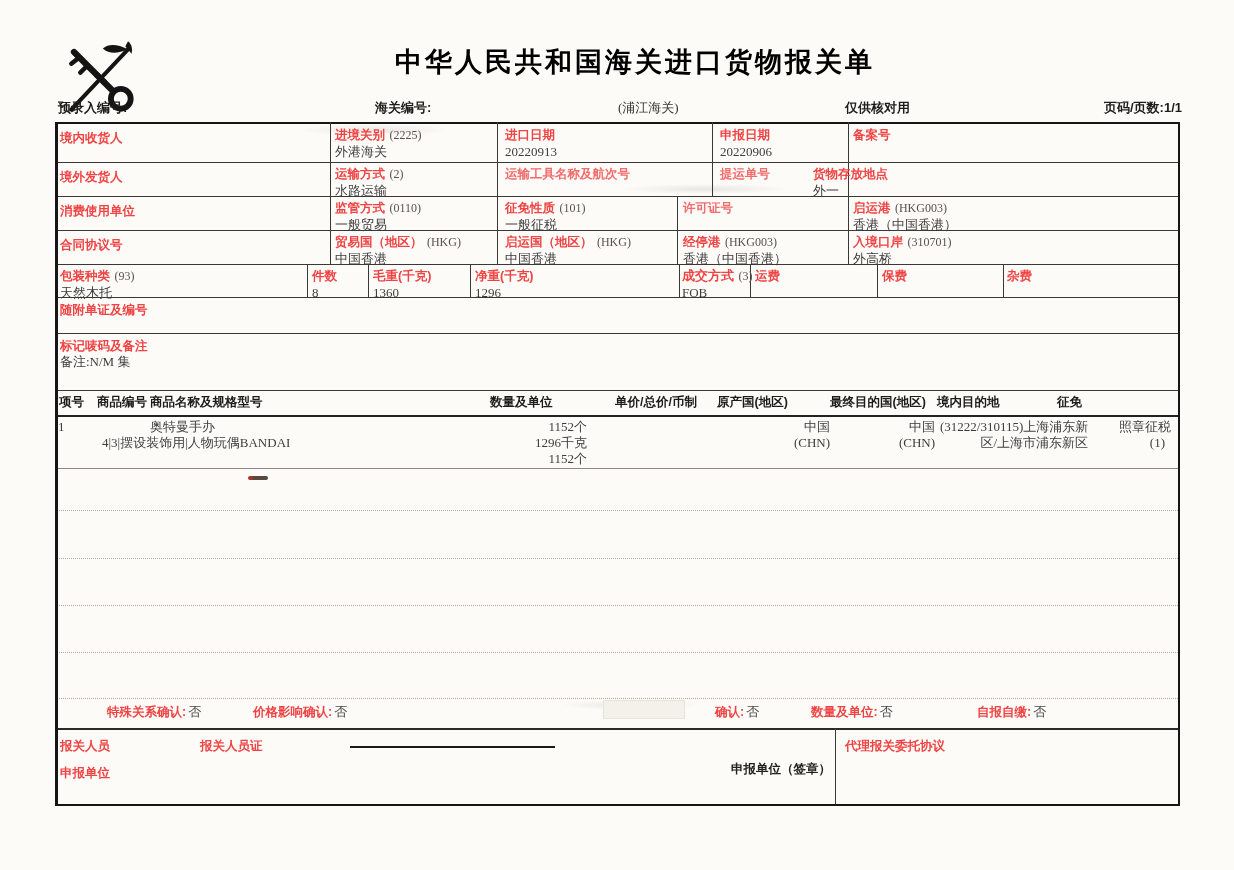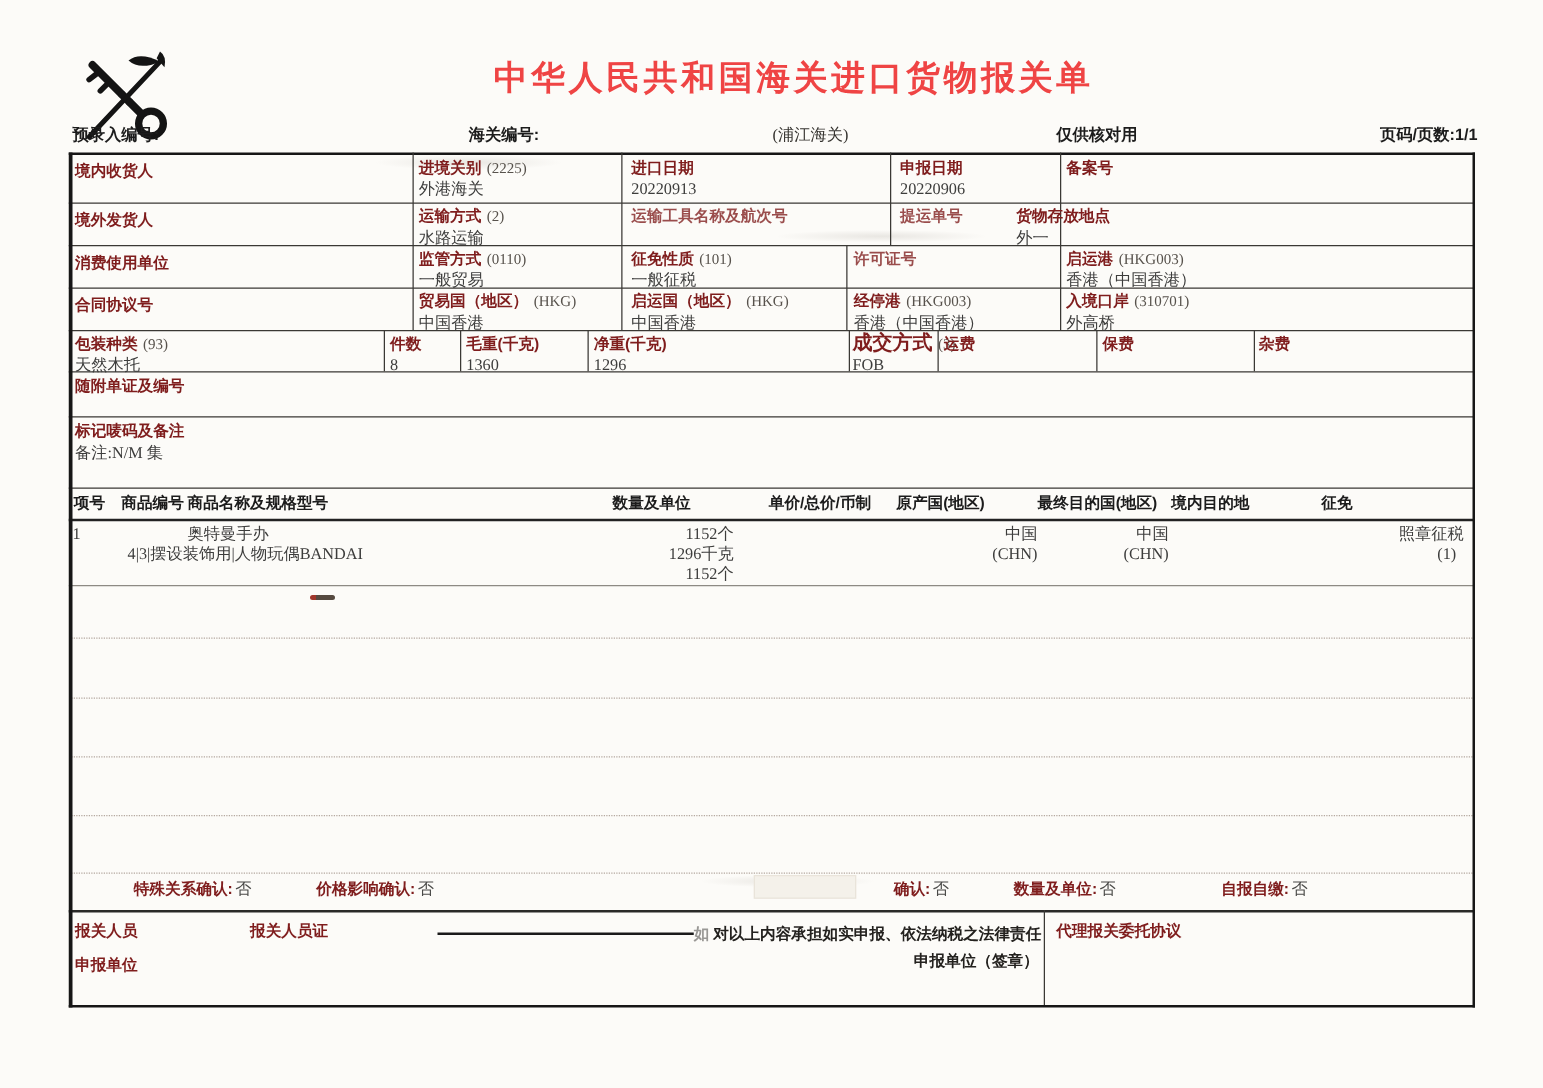--- a/index.html
+++ b/index.html
@@ -3,30 +3,30 @@
 <meta charset="utf-8">
 <style>
   html,body{margin:0;padding:0;background:#ffffff;}
   .sheet{
     position:relative;width:1234px;height:870px;background:#fcfbf8;
     font-family:"Liberation Sans","DejaVu Sans",sans-serif;color:#1c1c1c;overflow:hidden;
   }
   .abs{position:absolute;}
   .title{
     position:absolute;left:0;top:44px;width:1234px;box-sizing:border-box;padding-left:36px;
-    text-align:center;font-size:27px;font-weight:bold;letter-spacing:3px;color:#ef4444;
+    text-align:center;font-size:27px;font-weight:bold;letter-spacing:3px;color:#000000;
   }
   .meta{position:absolute;top:99px;font-size:13px;font-weight:bold;white-space:nowrap;}
   .meta.plain{font-weight:normal;font-family:"Liberation Serif","DejaVu Serif",serif;color:#35332f;}
   .tbl{position:absolute;left:55px;top:122px;width:1125px;height:684px;}
   .hl{position:absolute;left:0;width:1125px;height:1px;background:#3a3834;}
   .vln{position:absolute;width:1px;background:#3a3834;}
   .dotl{position:absolute;left:2px;width:1121px;height:0;border-top:1px dotted #b3a89e;}
   .fld{position:absolute;white-space:nowrap;line-height:17px;}
-  .lb{font-weight:bold;font-size:12.5px;color:#7f1d1d;}
+  .lb{font-weight:bold;font-size:12.5px;color:#ef4444;}
   .cd{font-family:"Liberation Serif","DejaVu Serif",serif;font-weight:normal;font-size:12px;color:#57524c;}
   .val{font-family:"Liberation Serif","DejaVu Serif",serif;font-weight:normal;font-size:13px;color:#3d3d3c;line-height:16px;}
   .faded{opacity:.78;}
   .ghead{position:absolute;top:272px;font-weight:bold;font-size:12.5px;white-space:nowrap;}
   .gc{text-align:left;}
   .gcol{position:absolute;font-family:"Liberation Serif","DejaVu Serif",serif;font-size:13px;color:#3d3d3c;line-height:16px;white-space:nowrap;}
   .r{text-align:right;}
   .conf .val{margin-left:2px;color:#4a4a48;}
   .redact{position:absolute;background:#f4f1ea;border:1px solid #e9e4da;}
   .strike{position:absolute;background:#1a1a1a;height:2px;}
@@ -192,21 +192,21 @@
     </div>
     <div class="fld" style="left:318px;top:144px">
       <div><span class="lb">毛重(千克)</span></div>
       <div class="val">1360</div>
     </div>
     <div class="fld" style="left:420px;top:144px">
       <div><span class="lb">净重(千克)</span></div>
       <div class="val">1296</div>
     </div>
     <div class="fld" style="left:627px;top:144px">
-      <div><span class="lb" style="font-size:16px">成交方式</span> <span class="cd">(3)</span></div>
+      <div><span class="lb" style="font-size:13px">成交方式</span> <span class="cd">(3)</span></div>
       <div class="val">FOB</div>
     </div>
     <div class="fld" style="left:700px;top:144px">
       <span class="lb">运费</span>
     </div>
     <div class="fld" style="left:827px;top:144px">
       <span class="lb">保费</span>
     </div>
     <div class="fld" style="left:952px;top:144px">
       <span class="lb">杂费</span>
@@ -240,20 +240,24 @@
       <div>1152个</div>
     </div>
     <div class="gcol r" style="left:680px;top:297px;width:95px">
       <div>中国</div>
       <div>(CHN)</div>
     </div>
     <div class="gcol r" style="left:788px;top:297px;width:92px">
       <div>中国</div>
       <div>(CHN)</div>
     </div>
+    <div class="gcol r" style="left:885px;top:297px;width:148px">
+      <div>(31222/310115)上海浦东新</div>
+      <div>区/上海市浦东新区</div>
+    </div>
     <div class="gcol" style="left:1032px;top:297px;width:84px">
       <div style="text-align:right">照章征税</div>
       <div style="text-align:right;padding-right:6px">(1)</div>
     </div>
 
     <div class="pen-mark" style="left:193px;top:354px"></div>
 
     <div class="fld conf" style="left:52px;top:580px">
       <span class="lb">特殊关系确认:</span><span class="val">否</span>
     </div>
@@ -274,21 +278,18 @@
     <div class="fld" style="left:5px;top:614px">
       <span class="lb">报关人员</span>
     </div>
     <div class="fld" style="left:145px;top:614px">
       <span class="lb">报关人员证</span>
     </div>
     <div class="fld" style="left:5px;top:641px">
       <span class="lb">申报单位</span>
     </div>
     <div class="strike" style="left:295px;top:624px;width:205px"></div>
-    <div class="fld stmt" style="left:500px;top:617px">
-      <span class="frag">如</span><span>对以上内容承担如实申报、依法纳税之法律责任</span>
-    </div>
     <div class="fld stmt r" style="left:600px;top:639px;width:176px">申报单位（签章）</div>
     <div class="fld" style="left:790px;top:614px">
       <span class="lb">代理报关委托协议</span>
     </div>
   </div>
 </div>
 
 </body></html>

